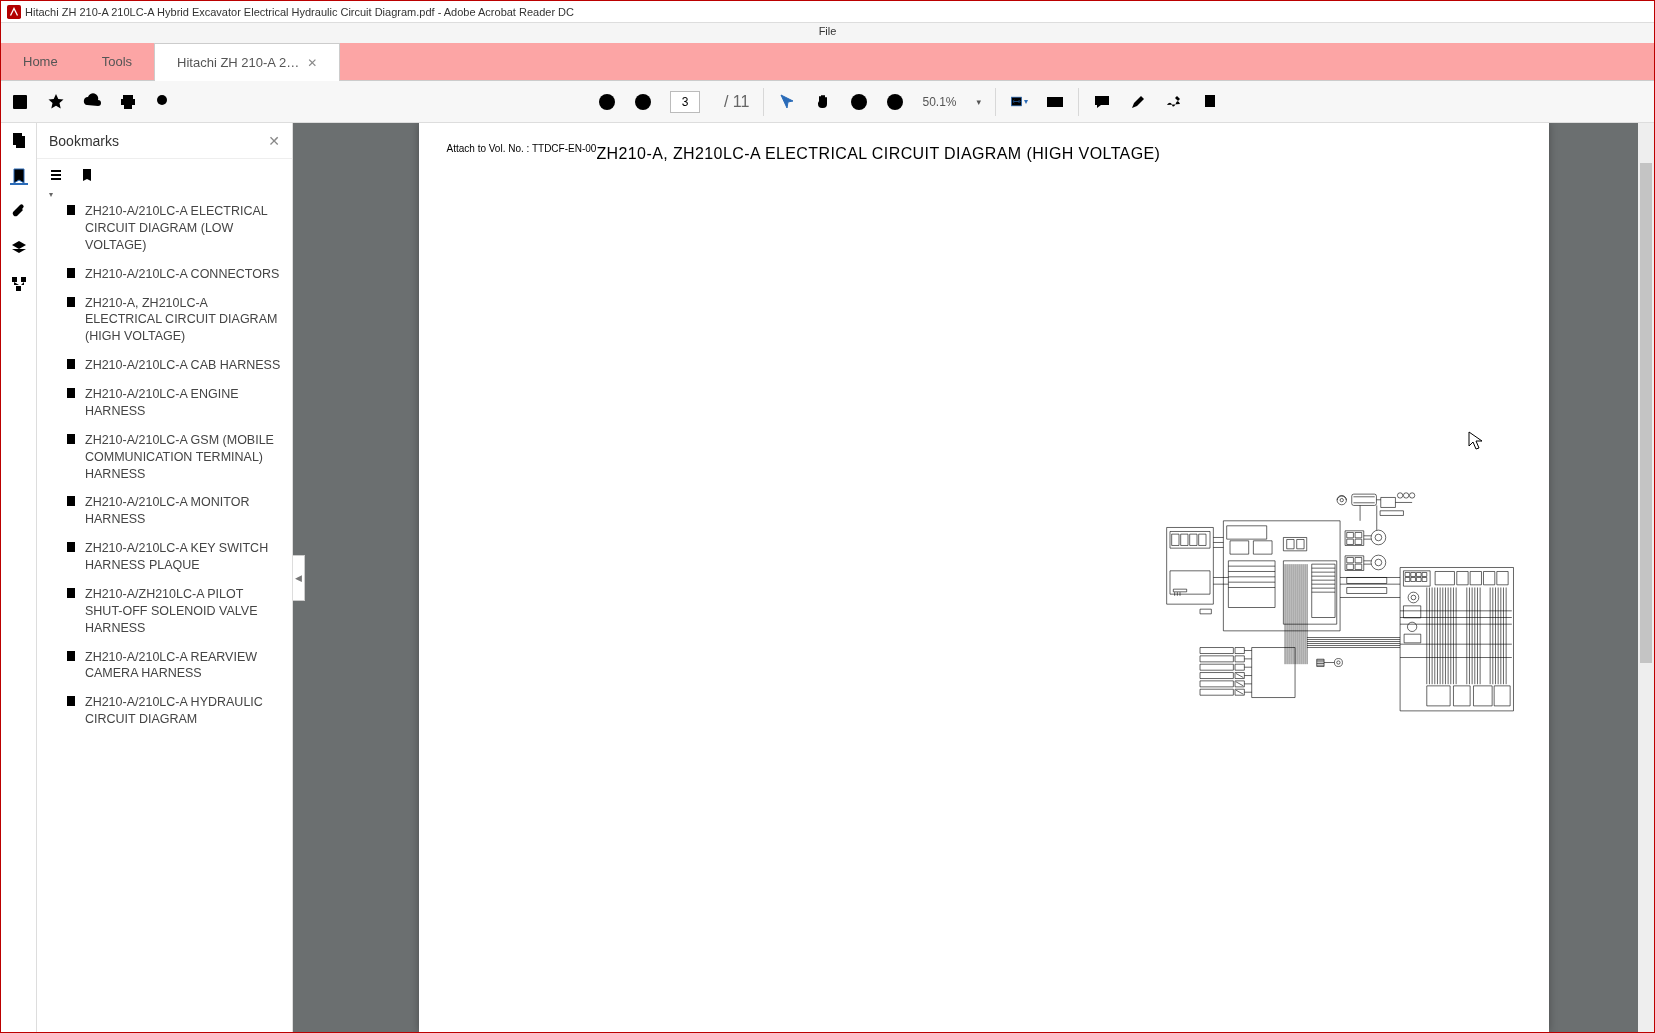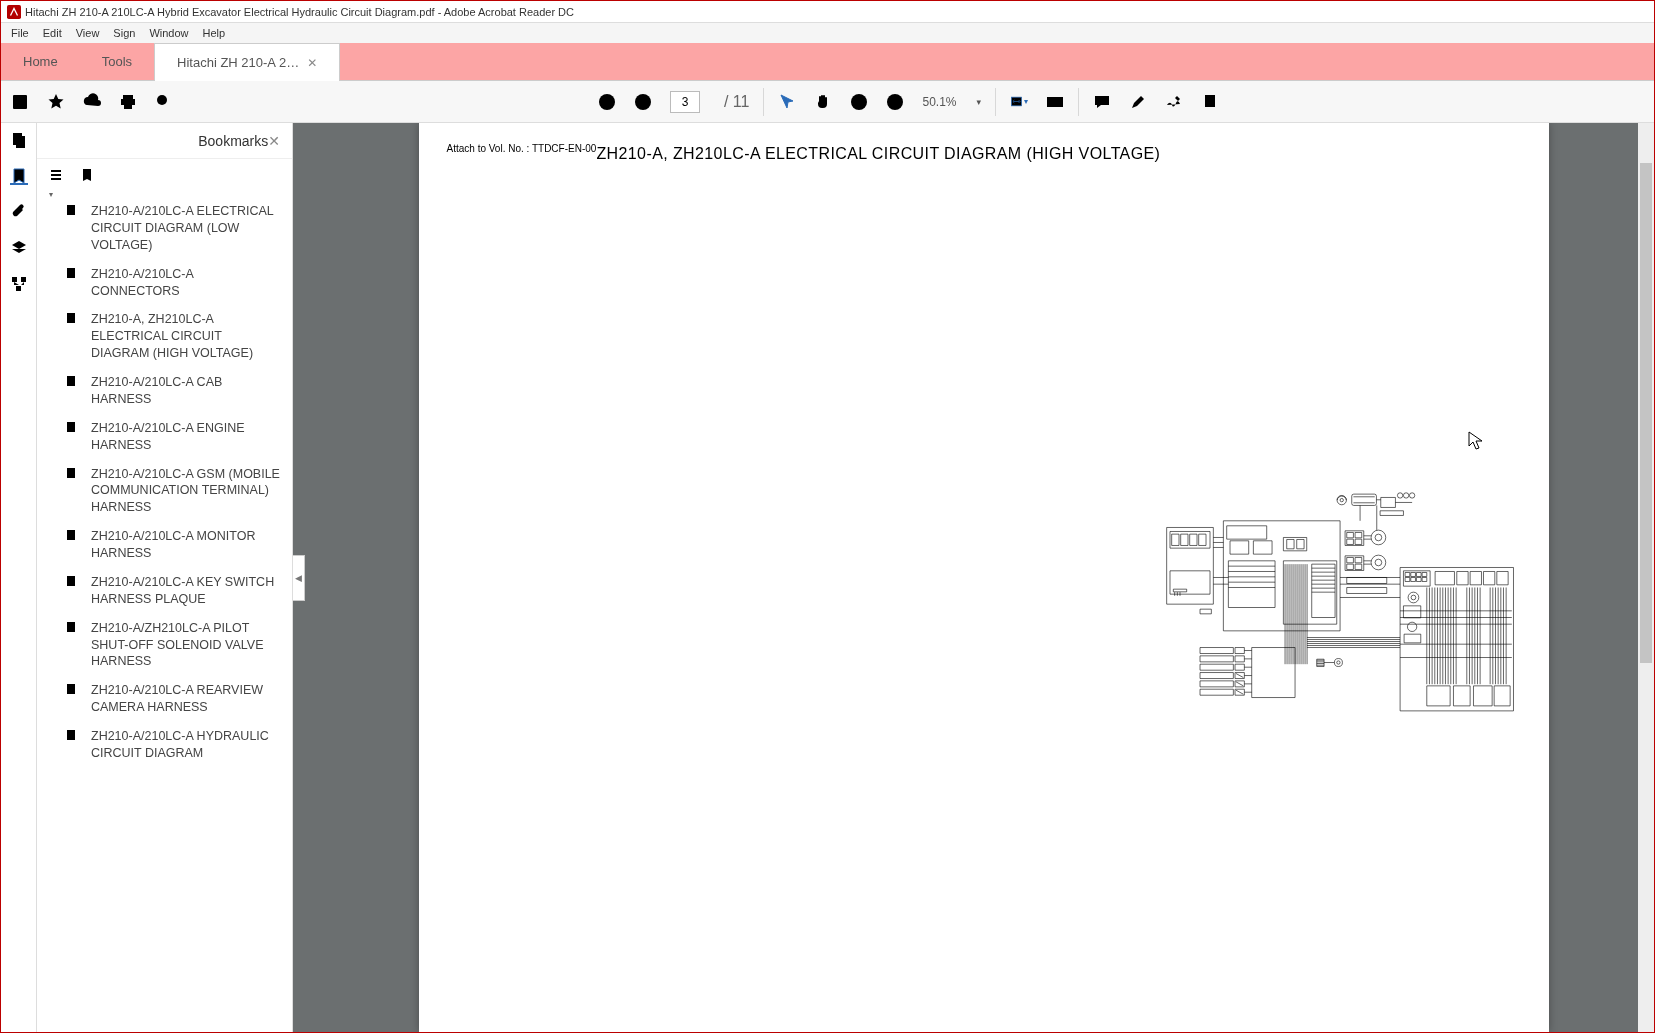--- a/index.html
+++ b/index.html
@@ -1,42 +1,42 @@
 <!DOCTYPE html>
 <html><head>
 <meta charset="utf-8">
 <style>
 * { margin:0; padding:0; box-sizing:border-box; font-family:"Segoe UI",Arial,sans-serif; }
 body { width:1655px; height:1033px; background:#fff; border:1px solid #b00; overflow:hidden; display:flex; flex-direction:column; }
 .titlebar { height:22px; background:#fff; display:flex; align-items:center; padding:0 6px; font-size:11px; color:#333; border-bottom:1px solid #ddd; }
 .titlebar .app-icon { width:14px; height:14px; margin-right:4px; }
-.menubar { height:20px; background:#f5f5f5; display:flex; align-items:center; padding:0 4px; font-size:11px; color:#333; gap:2px; }
+.menubar { height:20px; background:#f5f5f5; display:flex; align-items:center; padding:0 4px; font-size:11px; color:#333; gap:2px;flex-direction:column; }
 .menubar span { padding:2px 6px; cursor:default; }
 .tabs-row { height:38px; background:#fca5a5; display:flex; align-items:flex-end; border-bottom:1px solid #ccc; }
 .tab { height:38px; padding:0 22px; display:flex; align-items:center; font-size:13px; color:#555; }
 .tab.active { background:#fff; border-top:1px solid #ccc; border-left:1px solid #ccc; border-right:1px solid #ccc; position:relative; top:1px; }
 .tab .close { margin-left:8px; font-size:12px; color:#888; }
 .toolbar { height:42px; background:#f7f7f7; border-bottom:1px solid #ddd; display:flex; align-items:center; padding:0 10px; }
 .tb-group { display:flex; align-items:center; gap:18px; }
 .tb-icon { width:18px; height:18px; display:flex; align-items:center; justify-content:center; color:#555; }
 .tb-sep { width:1px; height:28px; background:#d8d8d8; margin:0 14px; }
 .page-input { width:30px; height:22px; border:1px solid #bbb; text-align:center; font-size:12px; }
 .page-total { font-size:16px; color:#666; margin-left:6px; }
 .zoom { font-size:12px; color:#555; display:flex; align-items:center; gap:20px; }
 .toolbar-spacer { flex:1; }
 .body-row { flex:1; display:flex; overflow:hidden; }
 .navrail { width:36px; background:#fff; border-right:1px solid #ddd; display:flex; flex-direction:column; align-items:center; padding-top:8px; gap:18px; }
 .navrail-icon { width:18px; height:18px; color:#888; }
 .navrail-icon.active { color:#2a6bb8; border-bottom:2px solid #2a6bb8; padding-bottom:4px; }
 .panel { width:256px; background:#fff; border-right:1px solid #ddd; display:flex; flex-direction:column; }
-.panel-header { height:36px; display:flex; align-items:center; justify-content:flex-end; padding:0 12px; font-size:14px; color:#333; border-bottom:1px solid #eee; }
+.panel-header { height:36px; display:flex; align-items:center; justify-content:space-between; padding:0 12px; font-size:14px; color:#333; border-bottom:1px solid #eee; }
 .panel-tools { height:32px; display:flex; align-items:center; gap:14px; padding:0 12px; }
 .panel-tool-icon { width:16px; height:16px; color:#666; }
 .bm-list { flex:1; overflow-y:auto; padding:6px 0; }
-.bm-item { display:flex; align-items:flex-start; padding:6px 10px 6px 28px; font-size:12.5px; color:#444; line-height:1.35; gap:12px; cursor:default; }
+.bm-item { display:flex; align-items:flex-start; padding:6px 10px 6px 28px; font-size:12.5px; color:#444; line-height:1.35; gap:6px; cursor:default; }
 .bm-item .bm-icon { flex-shrink:0; width:14px; height:14px; margin-top:1px; color:#888; }
 .bm-item span { flex:1; }
 .doc-area { flex:1; background:#6b6f70; position:relative; display:flex; justify-content:center; overflow:hidden; }
 .collapse-handle { position:absolute; left:0; top:50%; transform:translateY(-50%); width:12px; height:46px; background:#fff; border:1px solid #ccc; border-left:none; display:flex; align-items:center; justify-content:center; font-size:9px; color:#777; }
 .page { width:1130px; height:calc(100% - 0px); background:#fff; box-shadow:0 0 8px rgba(0,0,0,0.3); margin-left:20px; padding:20px 28px; display:flex; flex-direction:row; }
 .page-attach { font-size:10px; color:#000; }
 .page-h1 { font-size:16px; font-weight:400; letter-spacing:0.4px; margin-top:2px; }
 .diagram { flex:1; position:relative; margin-top:40px; }
 .diagram svg { width:100%; height:100%; }
 .diagram svg line, .diagram svg rect, .diagram svg circle, .diagram svg path { stroke:#000; stroke-width:0.6; fill:none; vector-effect:non-scaling-stroke; }

